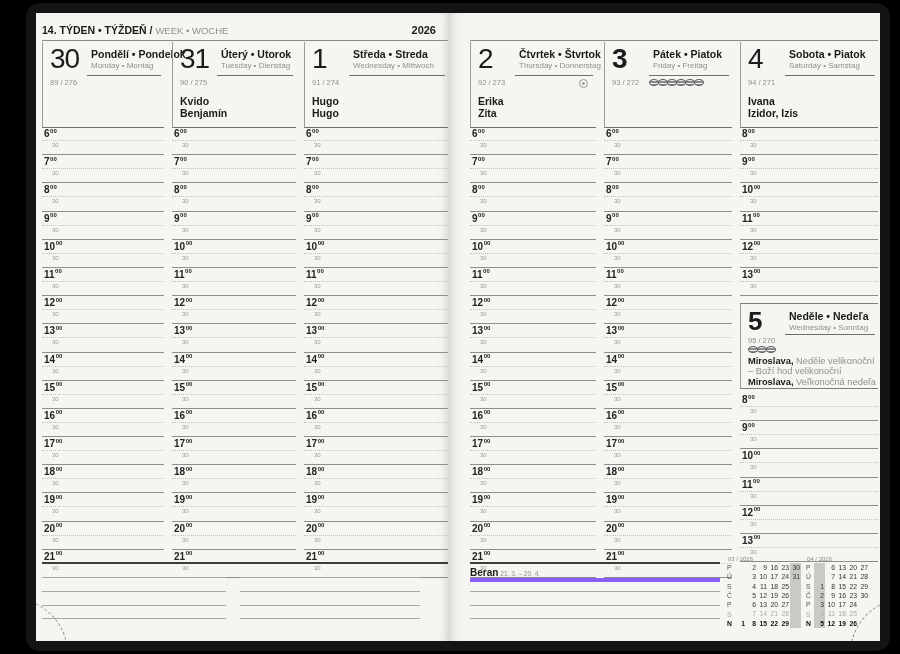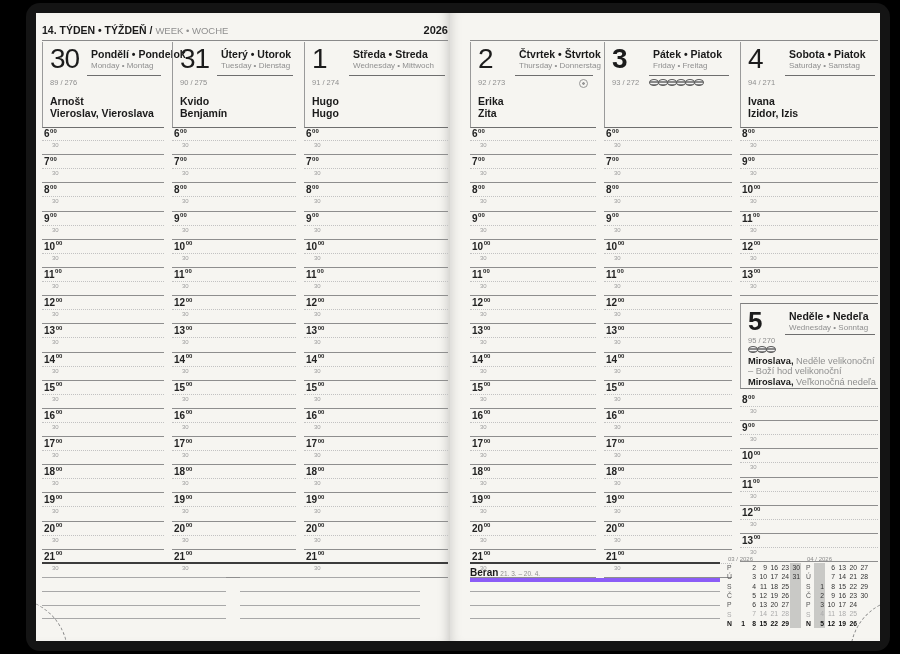--- a/index.html
+++ b/index.html
@@ -4,21 +4,21 @@
 <style>
   html,body{margin:0;padding:0;background:#000;}
   .scene{position:relative;width:900px;height:654px;background:#000;overflow:hidden;
          font-family:"Liberation Sans","DejaVu Sans",sans-serif;-webkit-font-smoothing:antialiased;}
   .cover{position:absolute;left:26px;top:3px;width:864px;height:648px;background:#141414;border-radius:14px;}
   .page{position:absolute;top:13px;height:628px;background:#f6f5f1;overflow:hidden;}
   .page-left{left:36px;width:414px;box-shadow:inset -9px 0 12px -8px rgba(0,0,0,.22);}
   .page-right{left:450px;width:430px;box-shadow:inset 9px 0 12px -8px rgba(0,0,0,.16);}
 
   .page-header{position:absolute;top:11px;font-size:10.5px;color:#1a1a1a;white-space:nowrap;}
-  .page-header.left{left:6px;right:2px;display:flex;justify-content:space-between;align-items:baseline;}
+  .page-header.left{left:6px;right:14px;display:flex;justify-content:space-between;align-items:baseline;}
   .page-header.right{left:20px;right:2px;text-align:right;}
   .seg.bold{font-weight:700;color:#1a1a1a;}
   .seg.gray{color:#8f8f8f;font-size:9.5px;}
   .year{font-weight:700;font-size:11px;}
   .header-rule{position:absolute;top:27px;height:0;border-top:1.5px solid #8a8a8a;}
   .header-rule.left{left:6px;width:406px;}
   .header-rule.right{left:20px;width:408px;}
 
   .col{position:absolute;top:29px;}
   .day-box{position:absolute;top:0;left:0;right:0;height:85px;border-left:1px solid #9a9a9a;border-bottom:1px solid #6f6f6f;}
@@ -90,24 +90,20 @@
     <div id="cols-left">
         <div class="col" style="left: 6px; width: 122px; height: 521px;">
           <div class="day-box">
             <div class="day-num">30</div>
             <div class="day-titles">
               <div class="day-name">Pondělí • Pondelok</div>
               <div class="day-name-en">Monday • Montag</div>
             </div>
             <div class="day-underline"></div>
             <div class="doy">89 / 276</div>
-            <div class="names">
-              <div class="nline"><b>Arnošt</b></div>
-              <div class="nline"><b>Vieroslav, Vieroslava</b></div>
-            </div>
           </div>
           <div class="tgrid" style="top: 85px;">
             <div class="slot">
               <div class="hlabel"><span class="hnum">6</span><sup class="hsup">00</sup></div>
               <div class="half-line"></div>
               <span class="half-label">30</span>
             </div>
             <div class="slot">
               <div class="hlabel"><span class="hnum">7</span><sup class="hsup">00</sup></div>
               <div class="half-line"></div>

